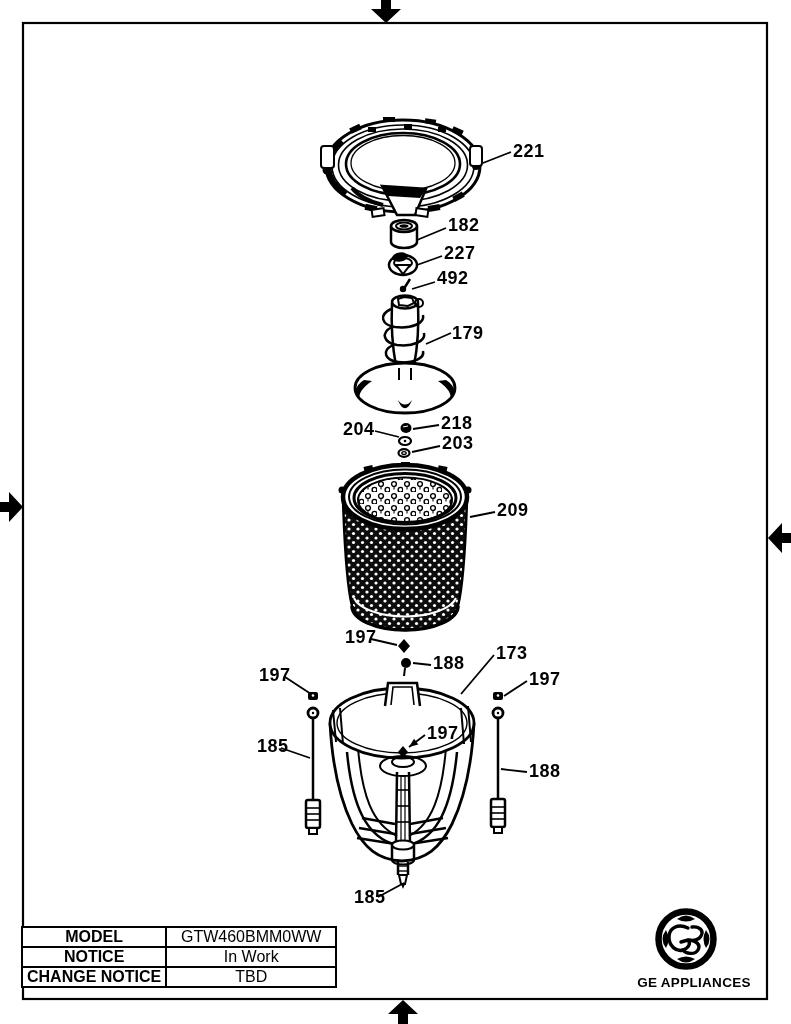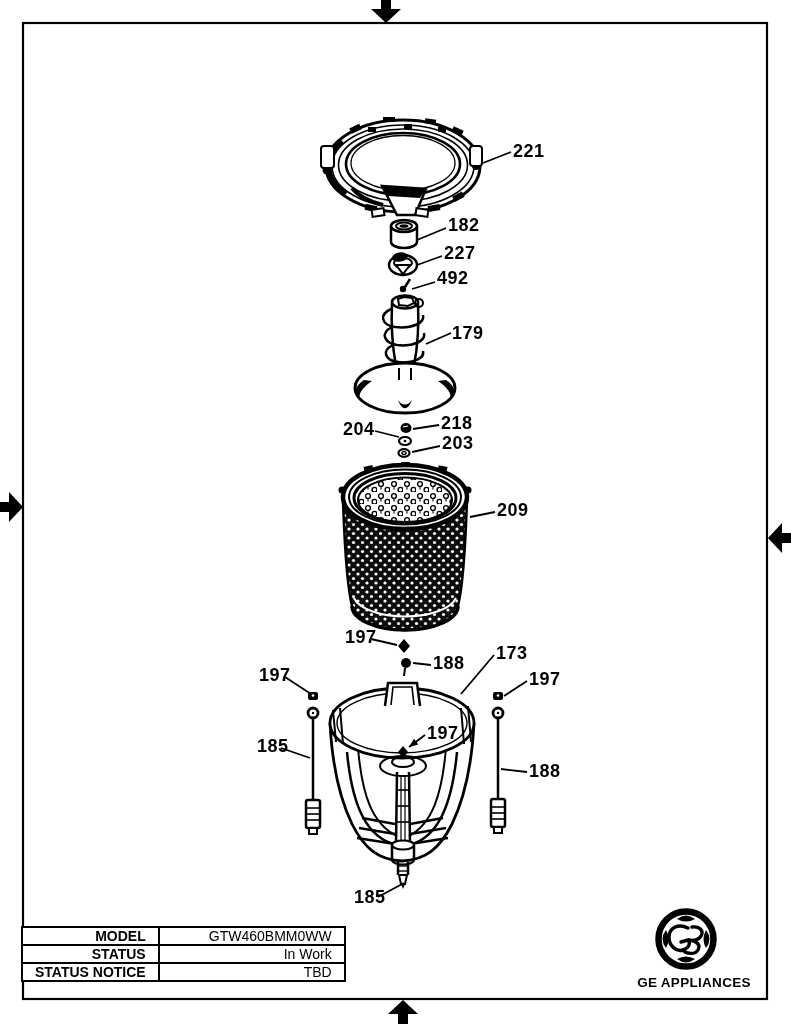--- a/index.html
+++ b/index.html
@@ -4,22 +4,22 @@
 <style>
   html,body{margin:0;padding:0;background:#e9e9e9;}
   .page{position:relative;width:791px;height:1024px;background:#fff;margin:0 auto;
         font-family:"Liberation Sans",sans-serif;overflow:hidden;}
   .page svg{position:absolute;left:0;top:0;}
   .callout{font:700 18px "Liberation Sans",sans-serif;fill:#000;letter-spacing:.5px;}
   .leader{fill:none;stroke:#000;stroke-width:1.8;}
   .brand{font:700 13.5px "Liberation Sans",sans-serif;fill:#000;letter-spacing:.3px;}
   table.title-block{position:absolute;left:21px;top:926px;border-collapse:collapse;
         background:#fff;border:2px solid #000;}
-  table.title-block th,table.title-block td{border:2px solid #000;font-size:14px;
-        line-height:1;padding:1px 12px;height:10.6px;white-space:nowrap;text-align:right;}
+  table.title-block th,table.title-block td{border:2px solid #000;font-size:16px;
+        line-height:1;padding:1px 4px;height:10.6px;white-space:nowrap;text-align:center;}
   table.title-block th{width:83px;font-weight:700;}
   table.title-block td{width:160px;font-weight:400;}
 </style>
 </head>
 <body>
 
 <div class="page">
 
 <svg width="791" height="1024" viewBox="0 0 791 1024">
   <defs>
@@ -284,23 +284,23 @@
       </g>
 </svg>
 
 <table class="title-block">
   <tbody>
     <tr>
       <th>MODEL</th>
       <td>GTW460BMM0WW</td>
     </tr>
     <tr>
-      <th>STATUS</th>
+      <th>NOTICE</th>
       <td>In Work</td>
     </tr>
     <tr>
-      <th>STATUS NOTICE</th>
+      <th>CHANGE NOTICE</th>
       <td>TBD</td>
     </tr>
   </tbody>
 </table>
 
 </div>
 
 </body></html>

